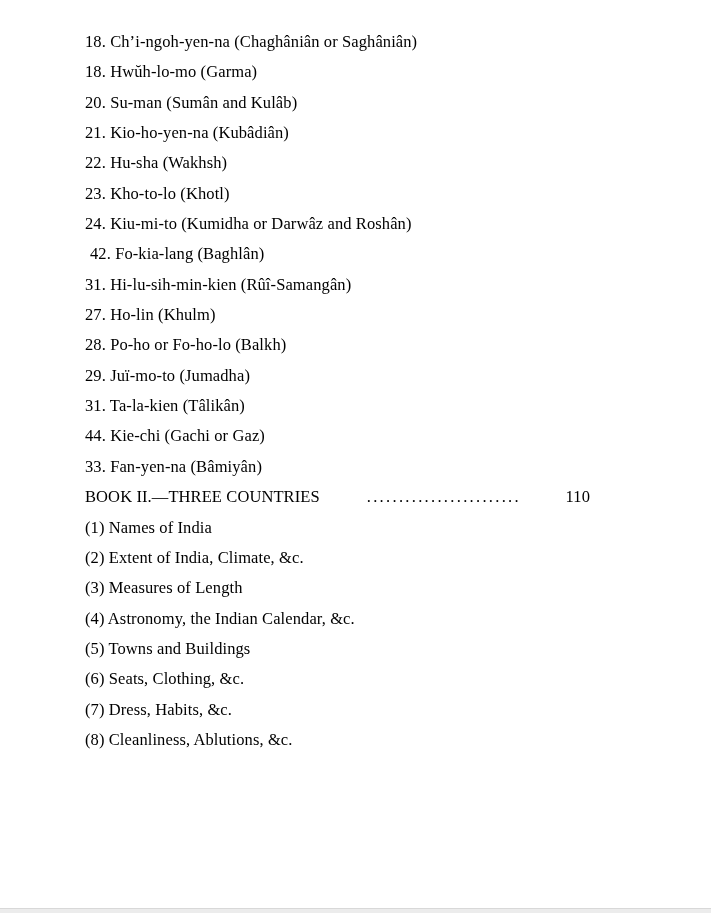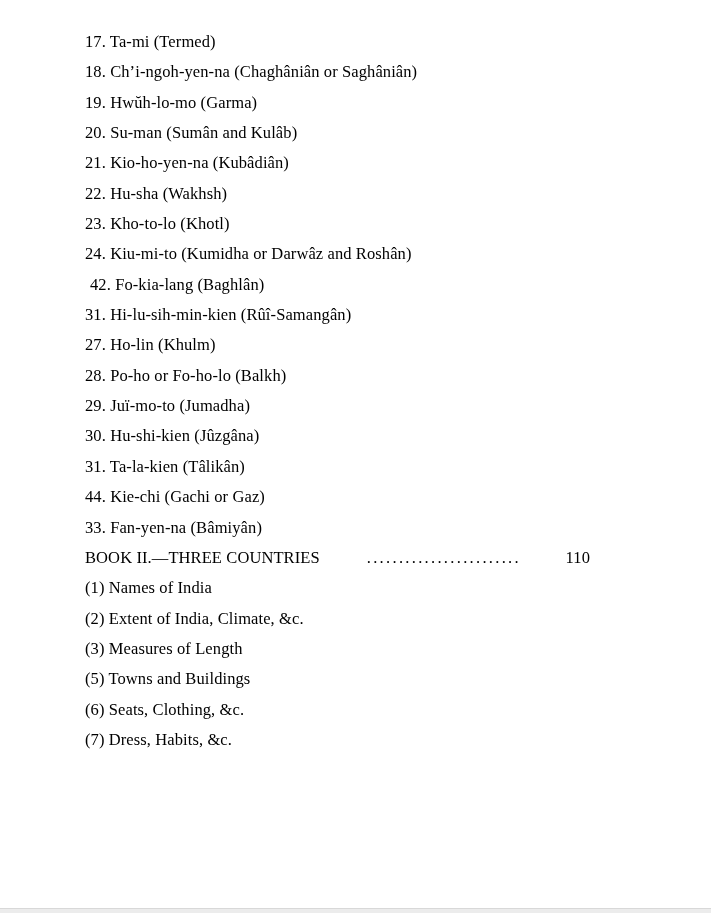--- a/index.html
+++ b/index.html
@@ -63,43 +63,43 @@
     bottom: 0;
     height: 4px;
     border-top: 1px solid #d8d8d8;
   }
 </style>
 </head>
 <body style="background: rgb(255, 255, 255); color: rgb(0, 0, 0);">
 
 <div class="doc-page">
   <div class="toc">
-      <div class="toc-row"><span class="toc-label">17. Ta-mi (Termed)</span></div>
       <div class="toc-row"><span class="toc-label">18. Ch’i-ngoh-yen-na (Chaghâniân or Saghâniân)</span></div>
-      <div class="toc-row"><span class="toc-label">19. Hwŭh-lo-mo (Garma)</span></div>
+      <div class="toc-row"><span class="toc-label">18. Hwŭh-lo-mo (Garma)</span></div>
       <div class="toc-row"><span class="toc-label">20. Su-man (Sumân and Kulâb)</span></div>
       <div class="toc-row"><span class="toc-label">21. Kio-ho-yen-na (Kubâdiân)</span></div>
       <div class="toc-row"><span class="toc-label">22. Hu-sha (Wakhsh)</span></div>
       <div class="toc-row"><span class="toc-label">23. Kho-to-lo (Khotl)</span></div>
       <div class="toc-row"><span class="toc-label">24. Kiu-mi-to (Kumidha or Darwâz and Roshân)</span></div>
       <div class="toc-row indent"><span class="toc-label">42. Fo-kia-lang (Baghlân)</span></div>
       <div class="toc-row"><span class="toc-label">31. Hi-lu-sih-min-kien (Rûî-Samangân)</span></div>
       <div class="toc-row"><span class="toc-label">27. Ho-lin (Khulm)</span></div>
       <div class="toc-row"><span class="toc-label">28. Po-ho or Fo-ho-lo (Balkh)</span></div>
       <div class="toc-row"><span class="toc-label">29. Juï-mo-to (Jumadha)</span></div>
-      <div class="toc-row"><span class="toc-label">30. Hu-shi-kien (Jûzgâna)</span></div>
       <div class="toc-row"><span class="toc-label">31. Ta-la-kien (Tâlikân)</span></div>
       <div class="toc-row"><span class="toc-label">44. Kie-chi (Gachi or Gaz)</span></div>
       <div class="toc-row"><span class="toc-label">33. Fan-yen-na (Bâmiyân)</span></div>
       <div class="toc-row book-row">
         <span class="toc-label">BOOK II.—THREE COUNTRIES</span>
         <span class="leader">..........................................................................................</span>
         <span class="page-num">110</span>
       </div>
       <div class="toc-row"><span class="toc-label">(1) Names of India</span></div>
       <div class="toc-row"><span class="toc-label">(2) Extent of India, Climate, &amp;c.</span></div>
       <div class="toc-row"><span class="toc-label">(3) Measures of Length</span></div>
+      <div class="toc-row"><span class="toc-label">(4) Astronomy, the Indian Calendar, &amp;c.</span></div>
       <div class="toc-row"><span class="toc-label">(5) Towns and Buildings</span></div>
       <div class="toc-row"><span class="toc-label">(6) Seats, Clothing, &amp;c.</span></div>
       <div class="toc-row"><span class="toc-label">(7) Dress, Habits, &amp;c.</span></div>
+      <div class="toc-row"><span class="toc-label">(8) Cleanliness, Ablutions, &amp;c.</span></div>
     </div>
   <div class="page-gap-strip" style="background: rgb(236, 236, 236);"></div>
 </div>
 
 </body></html>

